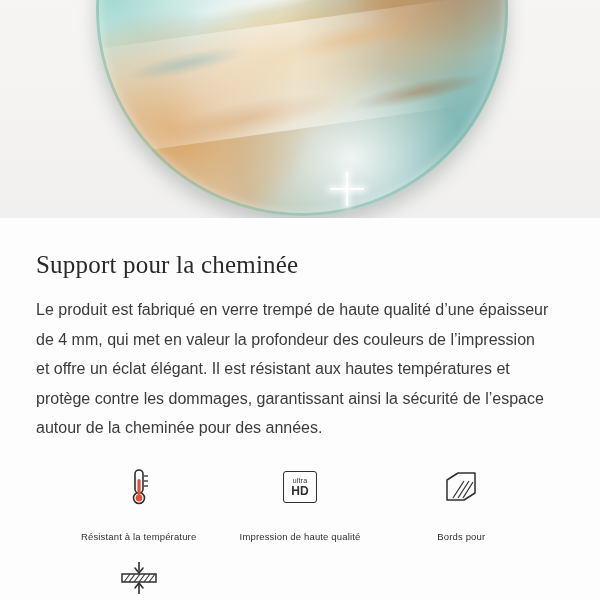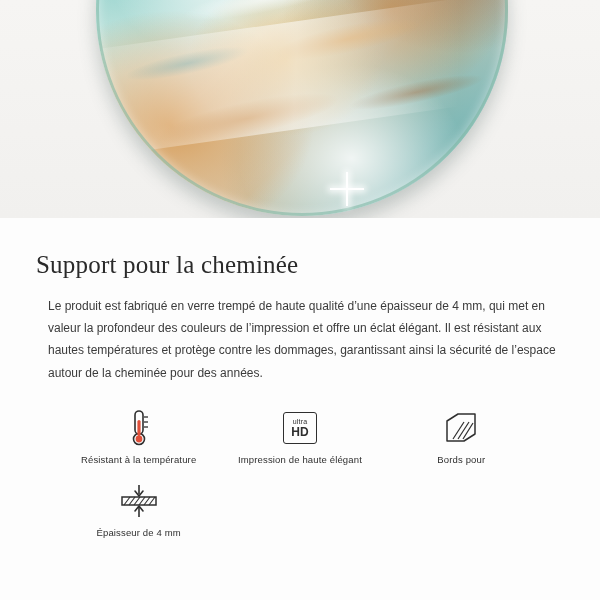--- a/index.html
+++ b/index.html
@@ -121,24 +121,24 @@
     font-size: 25px;
     line-height: 1.32;
     color: #2a2a2a;
     font-weight: 400;
     margin: 16px 0 14px 0;
     letter-spacing: 0.2px;
   }
   .headline .line2 { display: block; }
   .body-copy {
     font-family: "Liberation Sans", sans-serif;
-    font-size: 12px;
+    font-size: 16px;
     line-height: 1.85;
     color: #3b3b3b;
-    margin: 0 0 0 12px;
+    margin: 0 0 0 0;
     max-width: 515px;
   }
 
   
   .features {
     margin-top: 22px;
     display: grid;
     grid-template-columns: repeat(3, 1fr);
     row-gap: 14px;
     padding: 0 22px;
@@ -149,21 +149,21 @@
     align-items: center;
     justify-content: flex-start;
   }
   .feature-icon {
     height: 44px;
     display: flex;
     align-items: center;
     justify-content: center;
   }
   .feature-label {
-    margin-top: 4px;
+    margin-top: 22px;
     font-size: 9.5px;
     color: #2f2f2f;
     text-align: center;
     letter-spacing: 0.15px;
   }
   .ultrahd {
     width: 32px;
     height: 30px;
     border: 1.6px solid #2f2f2f;
     border-radius: 3px;
@@ -216,21 +216,21 @@
         <div class="feature-label">Résistant à la température</div>
       </div>
 
       <div class="feature">
         <div class="feature-icon">
           <div class="ultrahd">
             <span class="u1">ultra</span>
             <span class="u2">HD</span>
           </div>
         </div>
-        <div class="feature-label">Impression de haute élégant</div>
+        <div class="feature-label">Impression de haute qualité</div>
       </div>
 
 
 
       <div class="feature">
         <div class="feature-icon">
           <svg width="34" height="32" viewBox="0 0 34 32">
             <path d="M3 29 V9 L14 2 H31 V22 L20 29 Z" fill="none" stroke="#2f2f2f" stroke-width="1.5" stroke-linejoin="round"></path>
             <line x1="9" y1="27" x2="20" y2="10" stroke="#2f2f2f" stroke-width="1.2"></line>
             <line x1="14" y1="27" x2="25" y2="10" stroke="#2f2f2f" stroke-width="1.2"></line>

